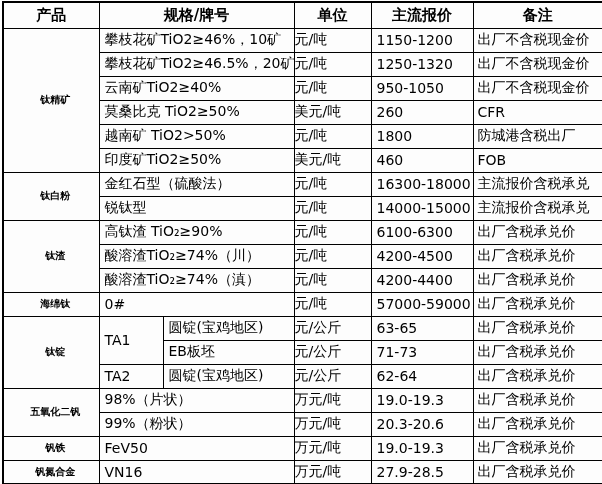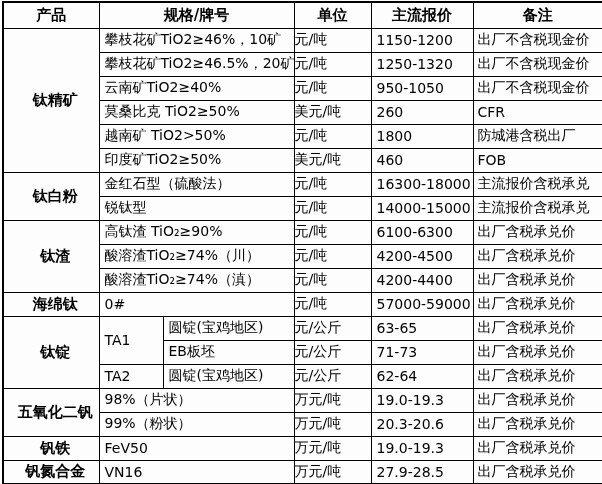--- a/index.html
+++ b/index.html
@@ -35,21 +35,21 @@
     vertical-align: middle;
   }
   tbody td {
     height: 24px;
     font-size: 14px;
     vertical-align: middle;
     text-align: left;
     padding-left: 5px;
   }
   tbody td.product {
-    font-size: 15px;
+    font-size: 10px;
     font-weight: bold;
     text-align: center;
     padding-left: 8px;
     margin-top: 36px;
   }
   tbody td.unit { padding-left: 0; }
   tbody td.price { padding-left: 5px; }
   tbody td.note { padding-left: 4px; }
 </style>
 </head>

